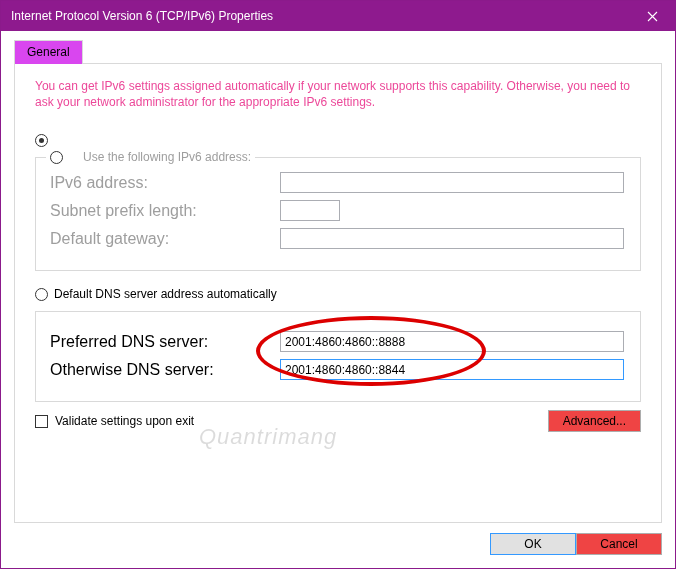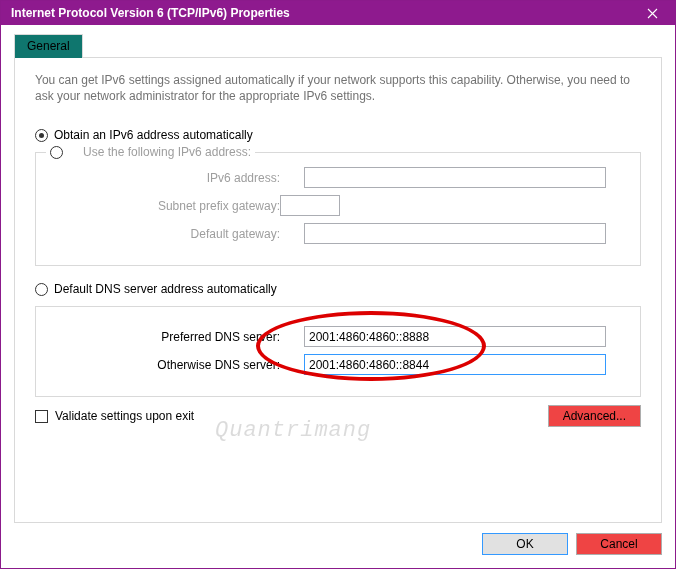--- a/index.html
+++ b/index.html
@@ -1,44 +1,44 @@
 <!DOCTYPE html>
 <html><head>
 <meta charset="utf-8">
 <style>
   * { box-sizing: border-box; margin: 0; padding: 0; }
   body { font-family: "Segoe UI", Tahoma, sans-serif; font-size: 12px; background: #fff; width: 676px; height: 569px; overflow: hidden; position: relative; }
   .window { width: 676px; height: 569px; border: 1px solid #8b1a8b; display: flex; flex-direction: column; }
-  .titlebar { background: #8e1a8e; color: #fff; height: 24px; display: flex; align-items: center; padding: 0 0 0 10px; font-weight: bold; }
+  .titlebar { background: #8e1a8e; color: #fff; height: 30px; display: flex; align-items: center; padding: 0 0 0 10px; }
   .titlebar .title { flex: 1; font-size: 12px; }
   .titlebar .close { width: 45px; height: 30px; display: flex; align-items: center; justify-content: center; cursor: default; }
   .titlebar .close svg { width: 11px; height: 11px; stroke: #fff; }
   .client { flex: 1; background: #fff; padding: 9px 13px 13px 13px; display: flex; flex-direction: column; }
   .tabstrip { display: flex; position: relative; z-index: 2; }
-  .tab { background: #0f766e; border: 1px solid #d9d9d9; border-bottom: none; padding: 4px 12px 5px 12px; font-size: 12px; margin-bottom: -1px; position: relative; }
+  .tab { background: #d946ef; border: 1px solid #d9d9d9; border-bottom: none; padding: 4px 12px 5px 12px; font-size: 12px; margin-bottom: -1px; position: relative; }
   .tabpage { border: 1px solid #d9d9d9; flex: 1; padding: 14px 20px 16px 20px; display: flex; flex-direction: column; position: relative; }
-  .desc { font-size: 12px; line-height: 1.35; color: #737373; margin-bottom: 24px; }
+  .desc { font-size: 12px; line-height: 1.35; color: #ec4899; margin-bottom: 24px; }
   .groupbox { border: 1px solid #d9d9d9; padding: 12px 14px 14px 14px; margin-top: 6px; }
   .radio-row { display: flex; align-items: center; gap: 6px; font-size: 12px; margin-bottom: 4px; position: relative; }
   .radio-row.legend { background: #fff; margin-top: -20px; margin-left: -4px; padding: 0 4px; width: fit-content; margin-bottom: 8px; gap: 20px; }
   .radio { width: 13px; height: 13px; border: 1px solid #333; border-radius: 50%; display: inline-flex; align-items: center; justify-content: center; flex-shrink: 0; }
   .radio.checked::after { content: ""; width: 5px; height: 5px; background: #333; border-radius: 50%; }
   .field-row { display: flex; align-items: center; margin: 7px 0; }
-  .field-row label { width: 230px; font-size: 12px; text-align: right; }
+  .field-row label { width: 230px; font-size: 16px; }
   .field-row input[type="text"] { border: 1px solid #abadb3; height: 21px; padding: 1px 4px; font-family: inherit; font-size: 12px; }
-  .w-long { width: 302px; margin-left: 24px; }
+  .w-long { width: 344px; }
   .w-short { width: 60px; }
   .disabled { color: #9e9e9e; }
   .disabled input { background: #fff; color: #9e9e9e; border-color: #d0d0d0; }
   .focused { outline: 1px solid #3399ff; outline-offset: -1px; }
   .bottom-row { display: flex; align-items: center; margin-top: 8px; }
   .checkbox { width: 13px; height: 13px; border: 1px solid #333; margin-right: 7px; }
   .spacer { flex: 1; }
   .btn { background: #ef4444; border: 1px solid #adadad; padding: 3px 14px; font-family: inherit; font-size: 12px; min-width: 86px; text-align: center; }
-  .btn-row { display: flex; justify-content: flex-end; gap: 8px; padding-top: 10px; }
+  .btn-row { display: flex; justify-content: flex-end; padding-top: 10px; }
   .btn.ok { background: #e1e1e1; outline: 1px solid #3399ff; outline-offset: -1px; border-color:#3399ff; }
   .red-ellipse { position: absolute; border: 4px solid #dc0000; border-radius: 50%; pointer-events: none; }
   .watermark { position: absolute; color: rgba(0,0,0,0.14); font-size: 22px; font-style: italic; letter-spacing: 1px; pointer-events: none; }
 </style>
 </head>
 <body>
 
 <div class="window">
   <div class="titlebar">
     <div class="title">Internet Protocol Version 6 (TCP/IPv6) Properties</div>
@@ -52,33 +52,32 @@
   <div class="client">
     <div class="tabstrip">
       <div class="tab">General</div>
     </div>
 
     <div class="tabpage">
       <p class="desc">You can get IPv6 settings assigned automatically if your network supports this capability. Otherwise, you need to ask your network administrator for the appropriate IPv6 settings.</p>
 
       <div class="radio-row">
         <span class="radio checked"></span>
-        <span>Obtain an IPv6 address automatically</span>
       </div>
       <div class="groupbox disabled">
         <div class="radio-row legend">
           <span class="radio"></span>
           <span>Use the following IPv6 address:</span>
         </div>
         <div class="field-row">
           <label>IPv6 address:</label>
           <input type="text" class="w-long" disabled="" value="" style="">
         </div>
         <div class="field-row">
-          <label>Subnet prefix gateway:</label>
+          <label>Subnet prefix length:</label>
           <input type="text" class="w-short" disabled="" value="" style="">
         </div>
         <div class="field-row">
           <label>Default gateway:</label>
           <input type="text" class="w-long" disabled="" value="" style="">
         </div>
       </div>
 
       <div style="height:16px"></div>
 
@@ -98,21 +97,21 @@
         <div class="red-ellipse" style="left:220px; top:4px; width:230px; height:70px;"></div>
       </div>
 
       <div class="bottom-row">
         <span class="checkbox"></span>
         <span>Validate settings upon exit</span>
         <span class="spacer"></span>
         <button class="btn">Advanced...</button>
       </div>
 
-      <div class="watermark" style="left:200px; top:360px;font-family:Liberation Mono, monospace;">Quantrimang</div>
+      <div class="watermark" style="left:184px; top:360px;">Quantrimang</div>
     </div>
 
     <div class="btn-row">
       <button class="btn ok">OK</button>
       <button class="btn">Cancel</button>
     </div>
   </div>
 </div>
 
 </body></html>

